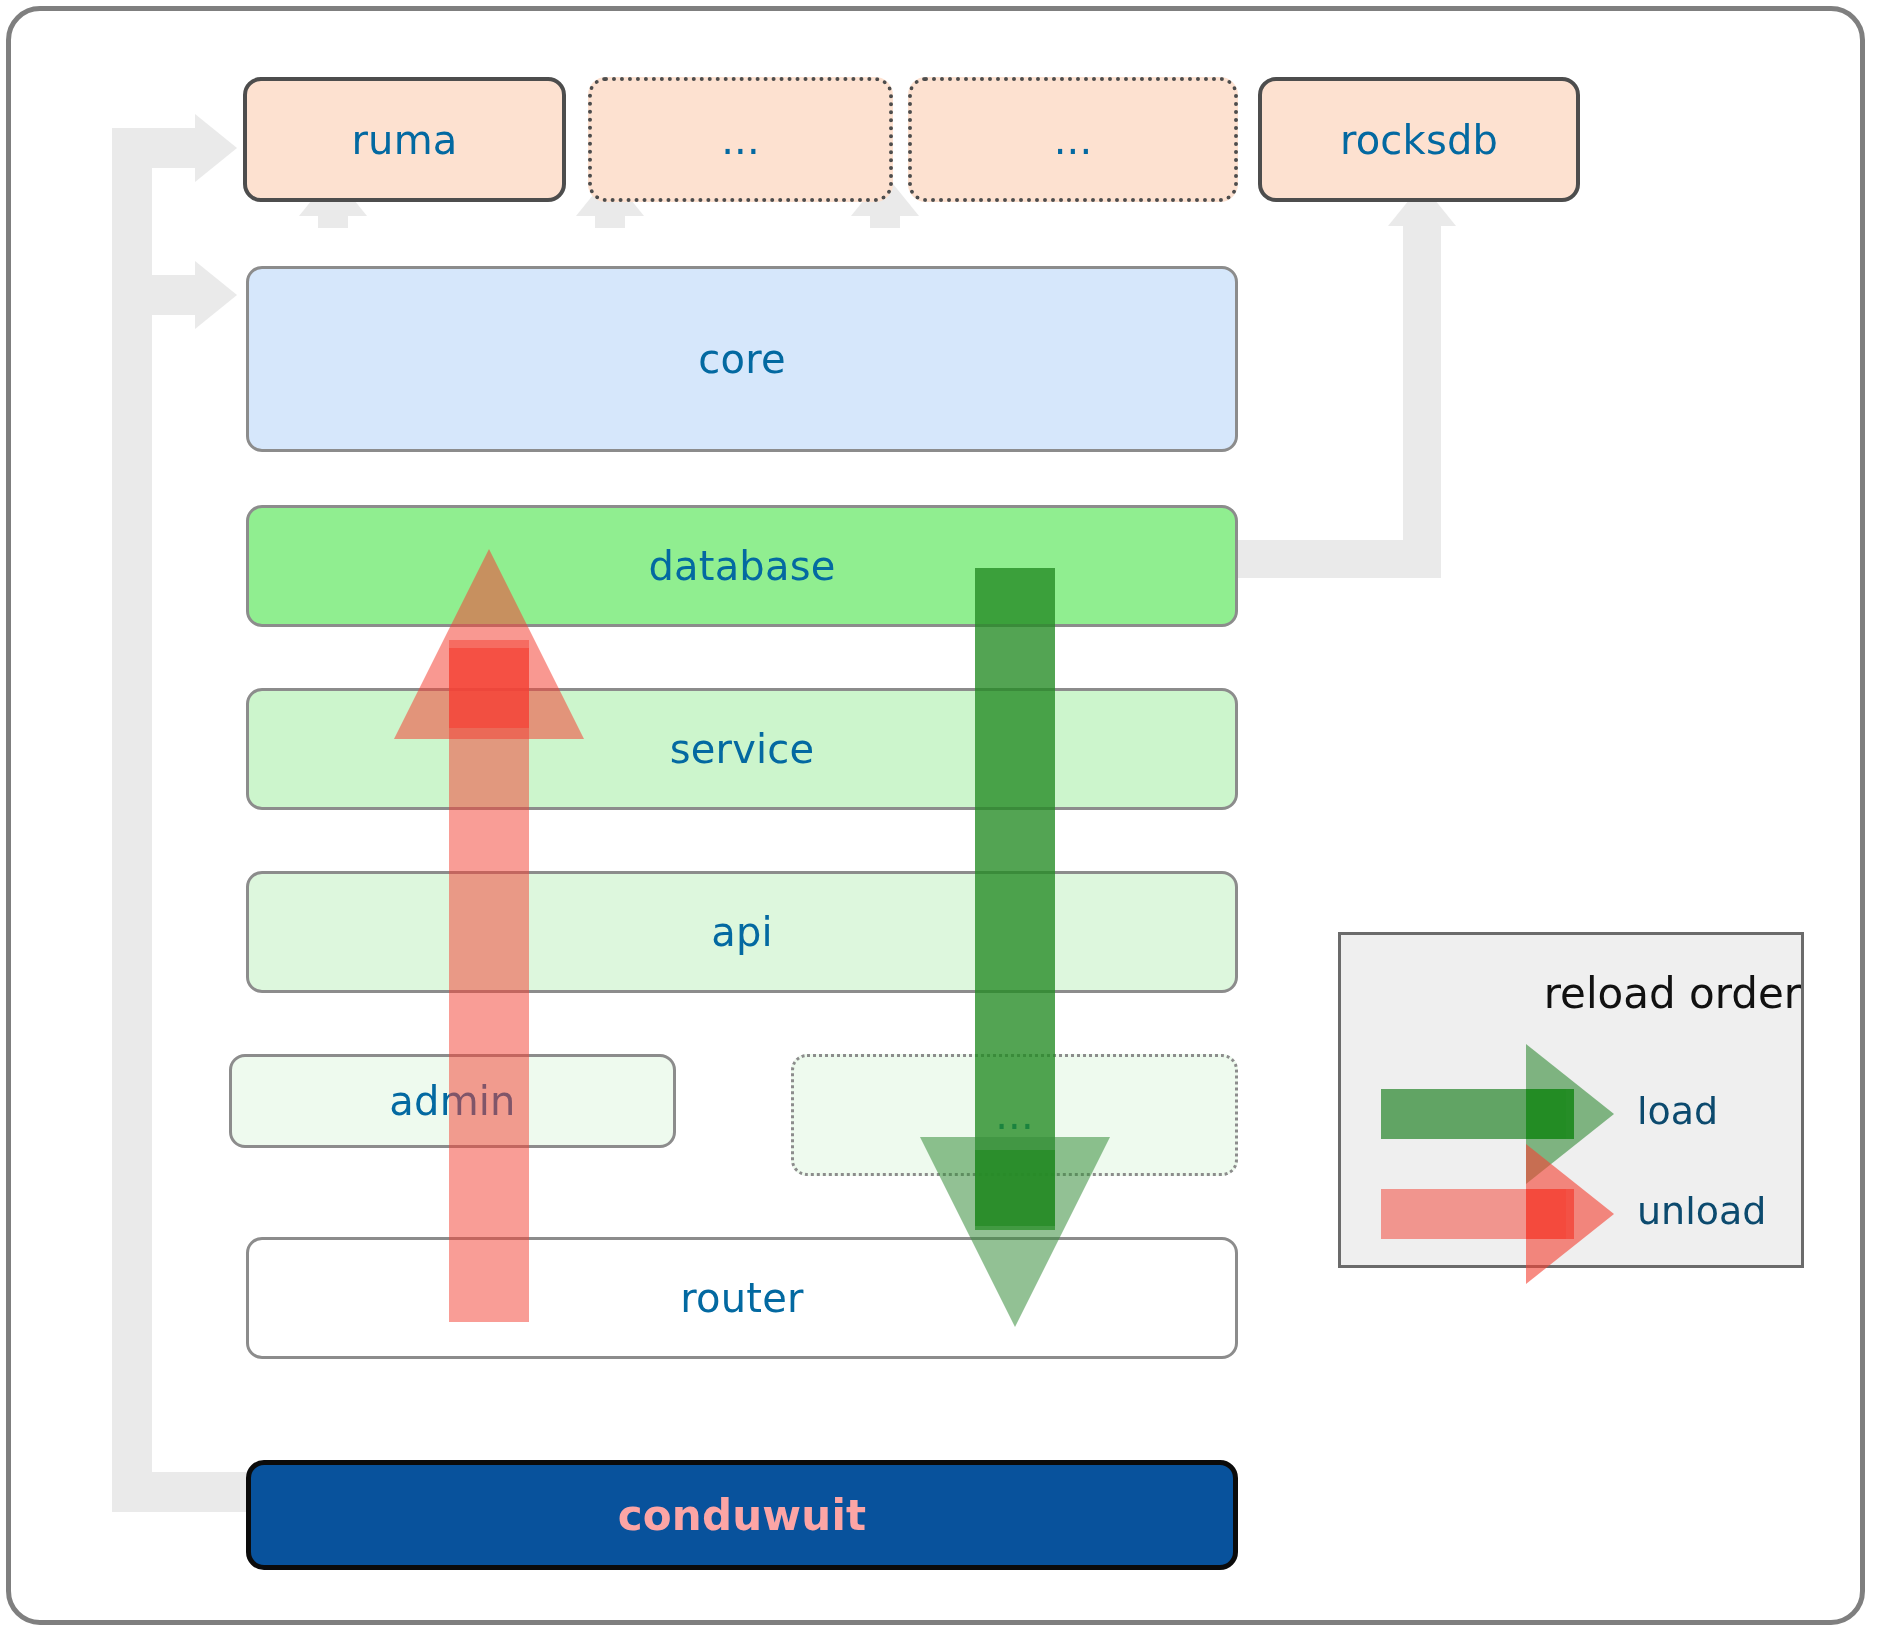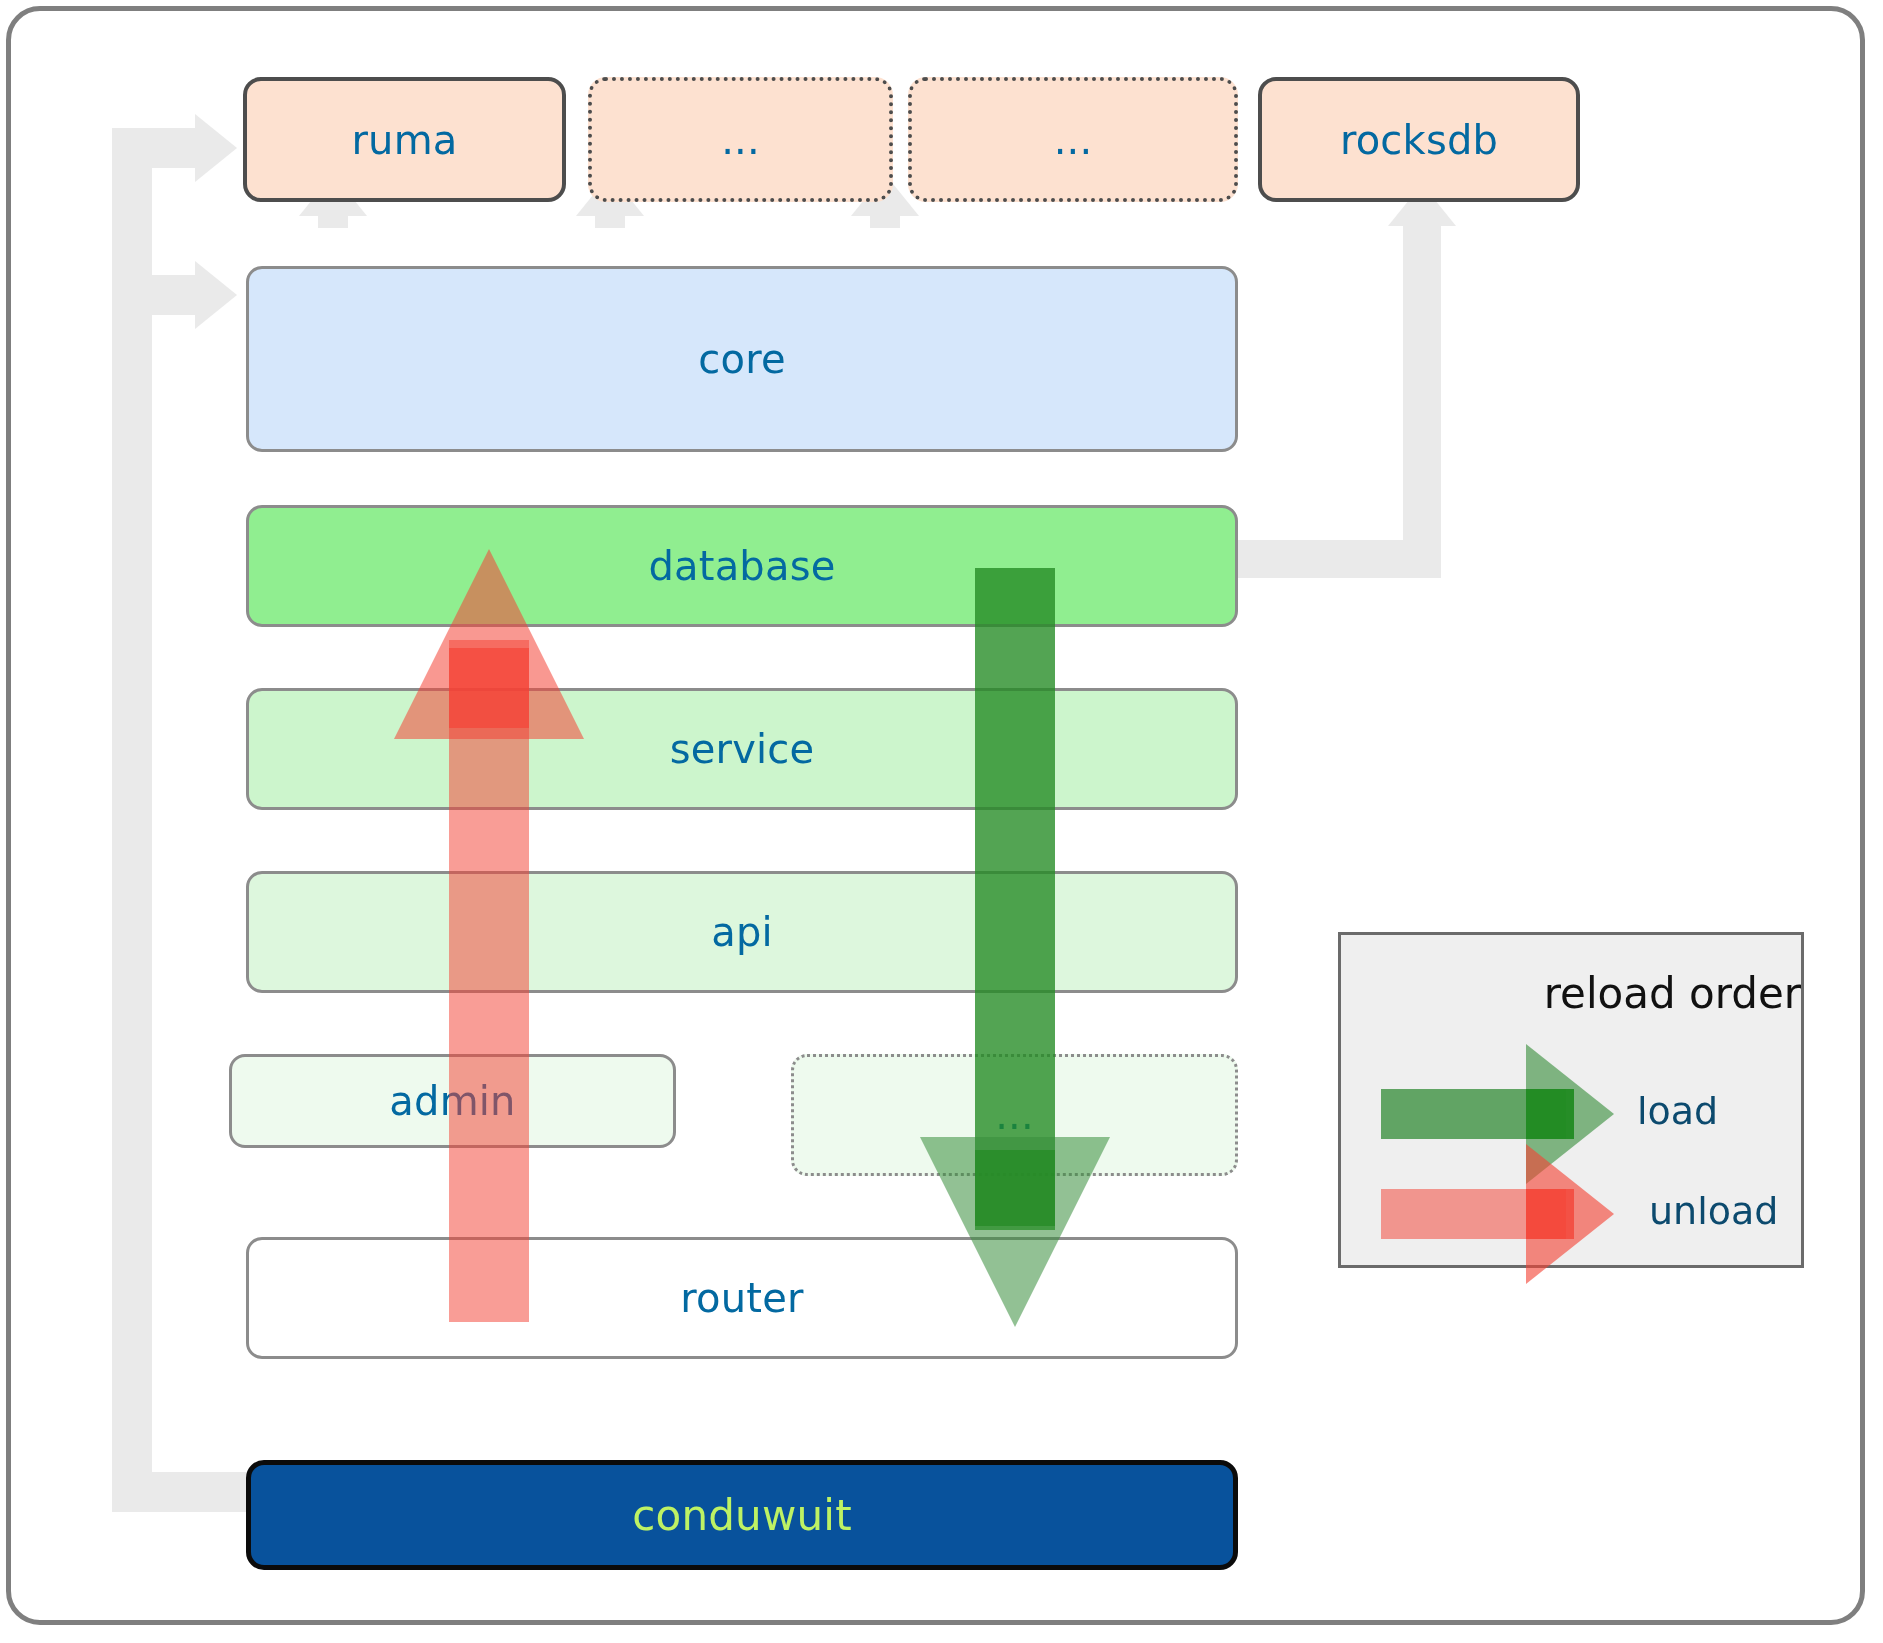--- a/index.html
+++ b/index.html
@@ -51,22 +51,22 @@
     border:3px solid #8c8c8c;
     border-radius:16px;
   }
   .node.layer.dotted{
     border:3px dotted #8c8c8c;
   }
   .node.app{
     background:#08529c;
     border:5px solid #0b0b0b;
     border-radius:18px;
-    color:#bef264;
-    font-weight:normal;
+    color:#fca5a5;
+    font-weight:bold;
     font-size:42px;
     z-index:6;
   }
 
   
   .grey{
     position:absolute;
     background:#eaeaea;
     z-index:2;
   }
@@ -223,16 +223,16 @@
       <div class="lg-shaft" style="left:40px;top:36px;width:185px;height:50px;background:rgba(56,142,60,.78);"></div>
       <div class="lg-head right-green" style="left:185px;top:-9px;"></div>
       <div class="lg-shaft" style="left:185px;top:36px;width:48px;height:50px;background:rgba(34,139,34,.95);"></div>
       <div class="legend-label" style="left:296px;top:36px;">load</div>
     </div>
 
     <div class="legend-row" style="left:0;top:218px;width:466px;">
       <div class="lg-shaft" style="left:40px;top:36px;width:185px;height:50px;background:rgba(244,67,54,.52);"></div>
       <div class="lg-head right-red" style="left:185px;top:-9px;"></div>
       <div class="lg-shaft" style="left:185px;top:36px;width:48px;height:50px;background:rgba(244,67,54,.78);"></div>
-      <div class="legend-label" style="left:296px;top:36px;margin-left:12px;">unload</div>
+      <div class="legend-label" style="left:296px;top:36px;">unload</div>
     </div>
   </div>
 </div>
 
 </body></html>

